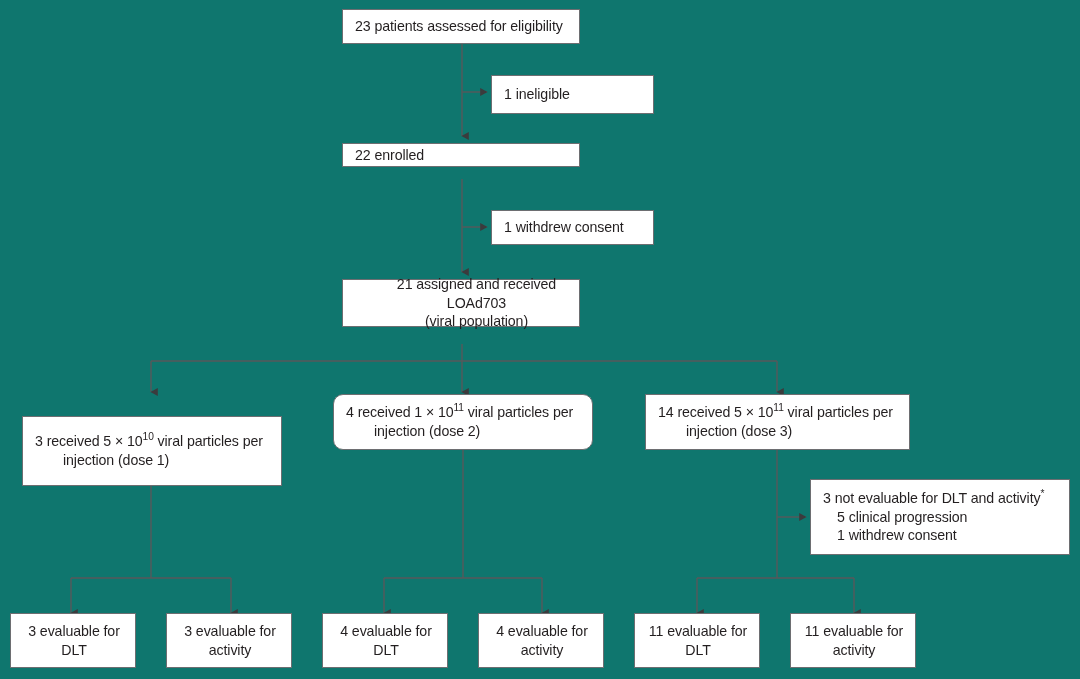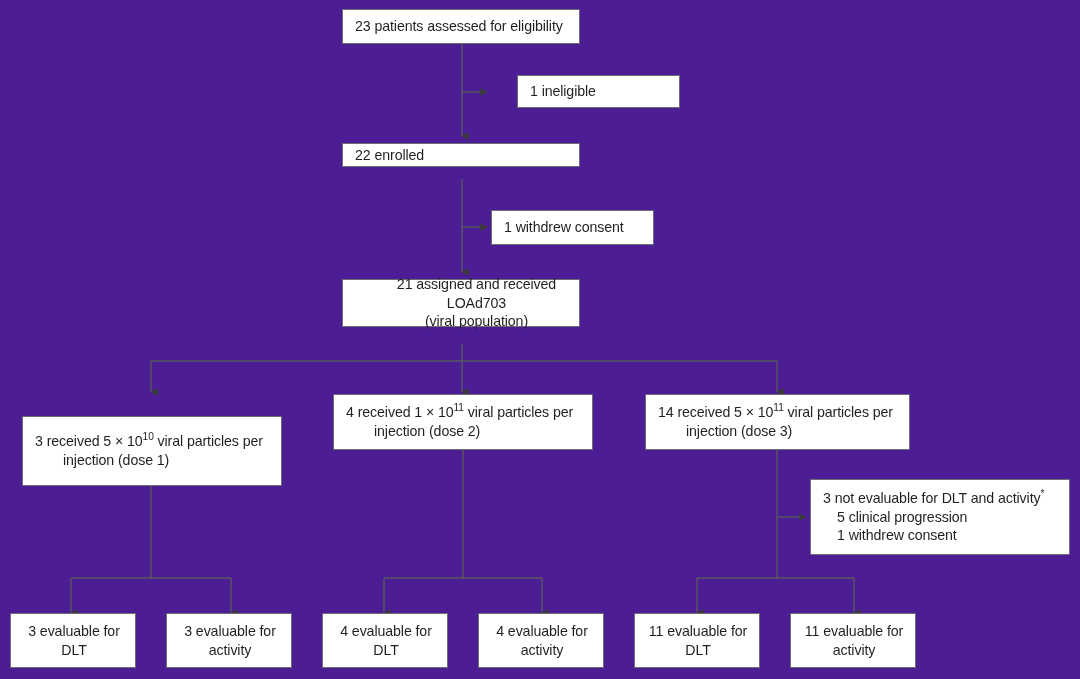--- a/index.html
+++ b/index.html
@@ -8,21 +8,21 @@
     background: #ffffff;
   }
   body {
     font-family: "Liberation Sans", sans-serif;
     color: #231f20;
   }
   #flow-canvas {
     position: relative;
     width: 1080px;
     height: 679px;
-    background: #4c1d95;
+    background: #0f766e;
     overflow: hidden;
   }
   #connector-layer {
     position: absolute;
     left: 0;
     top: 0;
     width: 1080px;
     height: 679px;
     pointer-events: none;
   }
@@ -113,21 +113,21 @@
       <path d="M697,578 L854,578"></path>
       <path d="M697,578 L697,613" marker-end="url(#arrowDown)"></path>
       <path d="M854,578 L854,613" marker-end="url(#arrowDown)"></path>
     </g>
   </svg>
 
   <div class="node" style="left:342px; top:9px; width:238px; height:35px;">
     <span class="node-text">23 patients assessed for eligibility</span>
   </div>
 
-  <div class="node" style="left:491px; top:75px; width:163px; height:33px;margin-left:26px;">
+  <div class="node" style="left:491px; top:75px; width:163px; height:39px;">
     <span class="node-text">1 ineligible</span>
   </div>
 
   <div class="node" style="left:342px; top:143px; width:238px; height:24px;">
     <span class="node-text">22 enrolled</span>
   </div>
 
   <div class="node" style="left:491px; top:210px; width:163px; height:35px;">
     <span class="node-text">1 withdrew consent</span>
   </div>
@@ -139,21 +139,21 @@
     </span>
   </div>
 
   <div class="node hang" style="left:22px; top:416px; width:260px; height:70px;">
     <span class="node-text">
       <span>3 received 5 × 10</span><span class="exp">10</span><span> viral particles per</span><br>
       <span class="sub-line">injection (dose 1)</span>
     </span>
   </div>
 
-  <div class="node hang" style="left:333px; top:394px; width:260px; height:56px;">
+  <div class="node hang" style="left:333px; top:394px; width:260px; height:56px;border-radius:10px;">
     <span class="node-text">
       <span>4 received 1 × 10</span><span class="exp">11</span><span> viral particles per</span><br>
       <span class="sub-line">injection (dose 2)</span>
     </span>
   </div>
 
   <div class="node hang" style="left:645px; top:394px; width:265px; height:56px;">
     <span class="node-text">
       <span>14 received 5 × 10</span><span class="exp">11</span><span> viral particles per</span><br>
       <span class="sub-line">injection (dose 3)</span>

